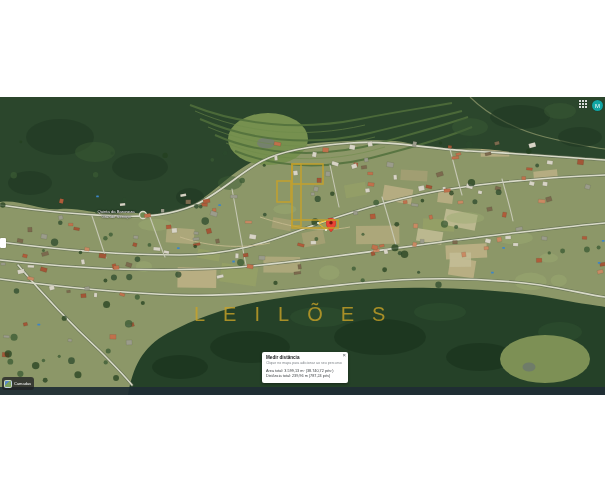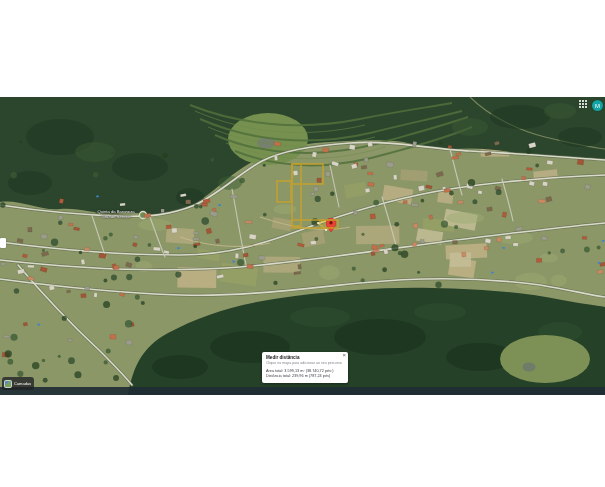--- a/index.html
+++ b/index.html
@@ -438,20 +438,21 @@
 
     <svg class="wm-logo" width="64" height="78" viewBox="0 0 64 78">
       <g fill="none" stroke="#c9a227" stroke-width="1.6">
         <rect x="16" y="4" width="31" height="20"></rect>
         <rect x="16" y="4" width="9" height="62"></rect>
         <rect x="1" y="21" width="14" height="21"></rect>
         <rect x="16" y="60" width="46" height="8"></rect>
       </g>
     </svg>
 
+    <div class="wm-word">LEILÕES</div>
 
     <div class="measure">
       <div class="close">×</div>
       <div class="ttl">Medir distância</div>
       <div class="sub">Clique no mapa para adicionar ao seu percurso</div>
       <div class="tot">Área total: 3.599,13 m² (38.740,72 pés²)</div>
       <div class="tot">Distância total: 239,96 m (787,24 pés)</div>
     </div>
 
     <div class="layers">

